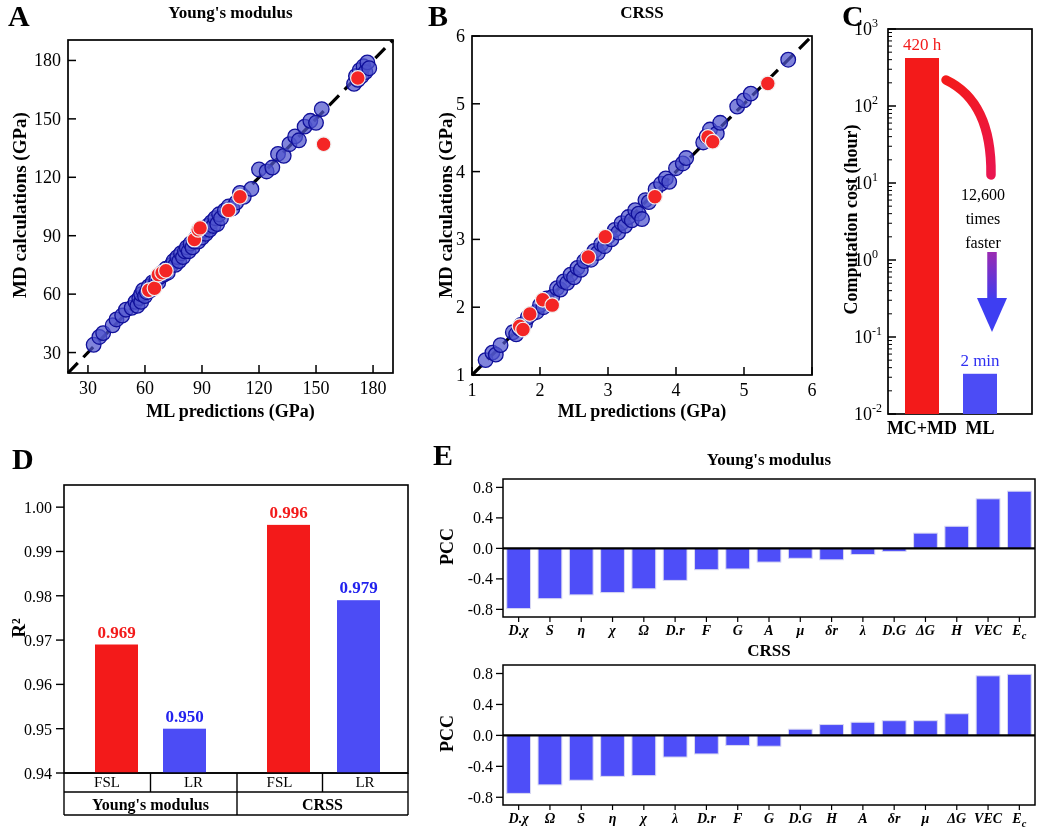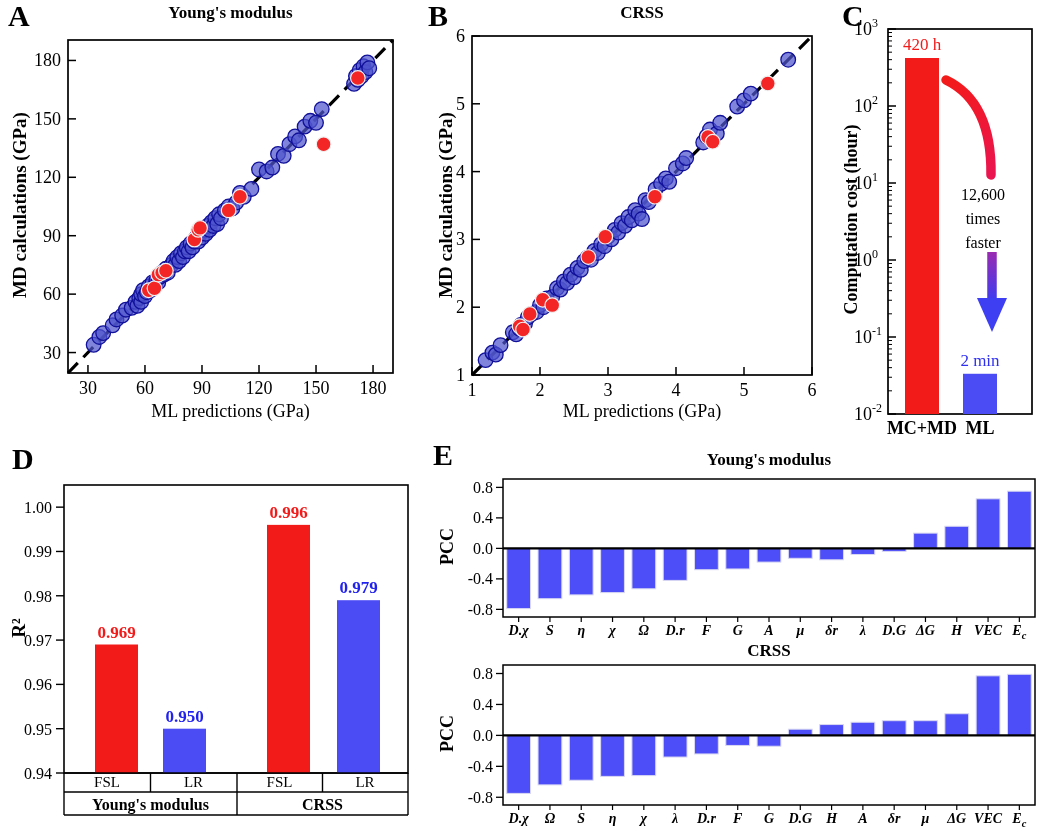--- a/index.html
+++ b/index.html
@@ -1,21 +1,21 @@
 <!DOCTYPE html>
 <html><head>
 <meta charset="utf-8">
 <style>
   html,body{margin:0;padding:0;background:#fff;}
   #canvas{position:relative;width:1040px;height:833px;background:#ffffff;
           font-family:"Liberation Serif","DejaVu Serif",serif;color:#000;overflow:hidden;}
   svg{position:absolute;font-family:"Liberation Serif","DejaVu Serif",serif;}
   .panel-letter{position:absolute;font-weight:bold;font-size:30px;line-height:1;}
   .ptitle{position:absolute;font-weight:bold;font-size:17px;text-align:center;}
-  .xlabel{position:absolute;font-weight:normal;font-size:18px;text-align:center;}
+  .xlabel{position:absolute;font-weight:bold;font-size:18px;text-align:center;}
   .ylabel{position:absolute;width:300px;text-align:center;font-weight:bold;font-size:19px;
           transform:rotate(-90deg);}
   .err{position:absolute;font-size:17px;white-space:nowrap;}
   .legend-item{position:absolute;display:flex;align-items:center;font-size:17px;white-space:nowrap;}
   .lmark{width:14px;height:14px;border-radius:50%;display:inline-block;margin-right:10px;}
   .lmark-train{border:1.6px solid #10109a;}
   .lmark-test{border:1.6px solid #e9e9e9;}
 </style>
 </head>
 <body>

